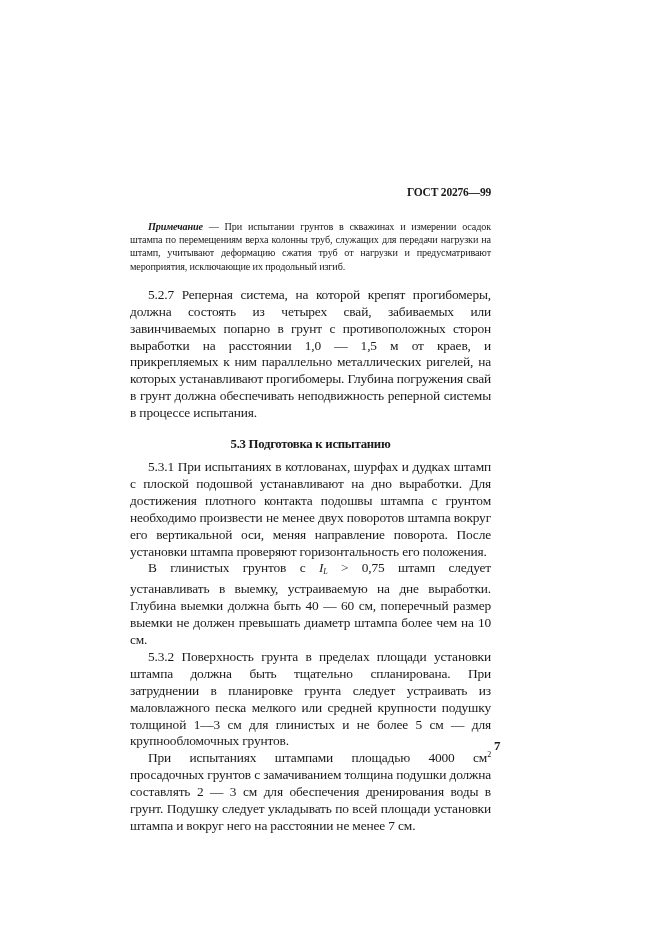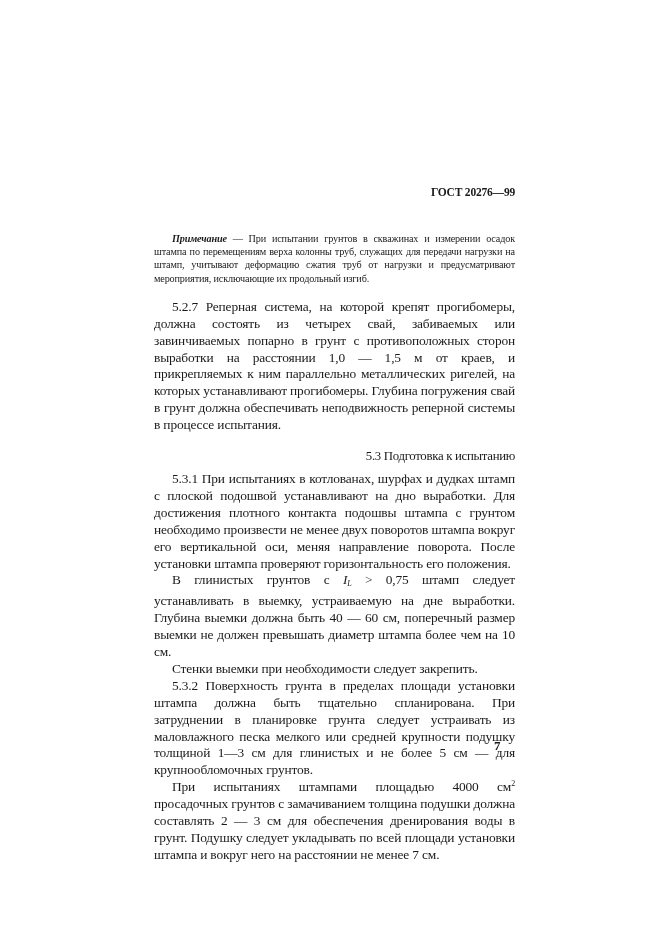--- a/index.html
+++ b/index.html
@@ -10,21 +10,21 @@
     body {
       width: 661px;
       height: 935px;
       position: relative;
       overflow: hidden;
       font-family: "Liberation Serif", "DejaVu Serif", serif;
       color: #1a1a1a;
     }
     .page {
       position: absolute;
-      left: 154px;
+      left: 130px;
       top: 186px;
       width: 361px;
     }
     .header {
       text-align: right;
       font-weight: bold;
       font-size: 11.5px;
       letter-spacing: -0.2px;
       height: 18px;
       margin-bottom: 12px;
@@ -34,35 +34,35 @@
       font-size: 13.4px;
       line-height: 16.9px;
       text-align: justify;
       text-indent: 18px;
       letter-spacing: -0.15px;
     }
     .note {
       font-size: 10.2px;
       line-height: 13.2px;
       text-indent: 18px;
-      margin-top: 28px;
+      margin-top: 16px;
       margin-bottom: 14px;
       letter-spacing: -0.15px;
     }
     .note .label {
       font-weight: bold;
       font-style: italic;
     }
     .section-title {
-      font-weight: normal;
+      font-weight: bold;
       font-size: 12.8px;
       margin-top: 14px;
       margin-bottom: 6px;
       text-indent: 0;
-      text-align: right;
+      text-align: center;
       letter-spacing: -0.3px;
     }
     .page-number {
       position: absolute;
       left: 494px;
       top: 738px;
       font-size: 13px;
       font-weight: bold;
     }
     i.var { font-style: italic; }
@@ -79,20 +79,19 @@
   <p class="note"><span class="label">Примечание</span><span> — При испытании грунтов в скважинах и измерении осадок штампа по перемещениям верха колонны труб, служащих для передачи нагрузки на штамп, учитывают деформацию сжатия труб от нагрузки и предусматривают мероприятия, исключающие их продольный изгиб.</span></p>
 
   <p>5.2.7 Реперная система, на которой крепят прогибомеры, должна состоять из четырех свай, забиваемых или завинчиваемых попарно в грунт с противоположных сторон выработки на расстоянии 1,0 — 1,5 м от краев, и прикрепляемых к ним параллельно металлических ригелей, на которых устанавливают прогибомеры. Глубина погружения свай в грунт должна обеспечивать неподвижность реперной системы в процессе испытания.</p>
 
   <p class="section-title">5.3 Подготовка к испытанию</p>
 
   <p>5.3.1 При испытаниях в котлованах, шурфах и дудках штамп с плоской подошвой устанавливают на дно выработки. Для достижения плотного контакта подошвы штампа с грунтом необходимо произвести не менее двух поворотов штампа вокруг его вертикальной оси, меняя направление поворота. После установки штампа проверяют горизонтальность его положения.</p>
 
   <p><span>В глинистых грунтов с </span><i class="var">I</i><sub>L</sub><span> &gt; 0,75 штамп следует устанавливать в выемку, устраиваемую на дне выработки. Глубина выемки должна быть 40 — 60 см, поперечный размер выемки не должен превышать диаметр штампа более чем на 10 см.</span></p>
 
-  <p>Стенки выемки при необходимости следует закрепить.</p>
 
   <p>5.3.2 Поверхность грунта в пределах площади установки штампа должна быть тщательно спланирована. При затруднении в планировке грунта следует устраивать из маловлажного песка мелкого или средней крупности подушку толщиной 1—3 см для глинистых и не более 5 см — для крупнообломочных грунтов.</p>
 
   <p><span>При испытаниях штампами площадью 4000 см</span><sup>2</sup><span> просадочных грунтов с замачиванием толщина подушки должна составлять 2 — 3 см для обеспечения дренирования воды в грунт. Подушку следует укладывать по всей площади установки штампа и вокруг него на расстоянии не менее 7 см.</span></p>
 </div>
 
 <div class="page-number">7</div>
 
 </body></html>

